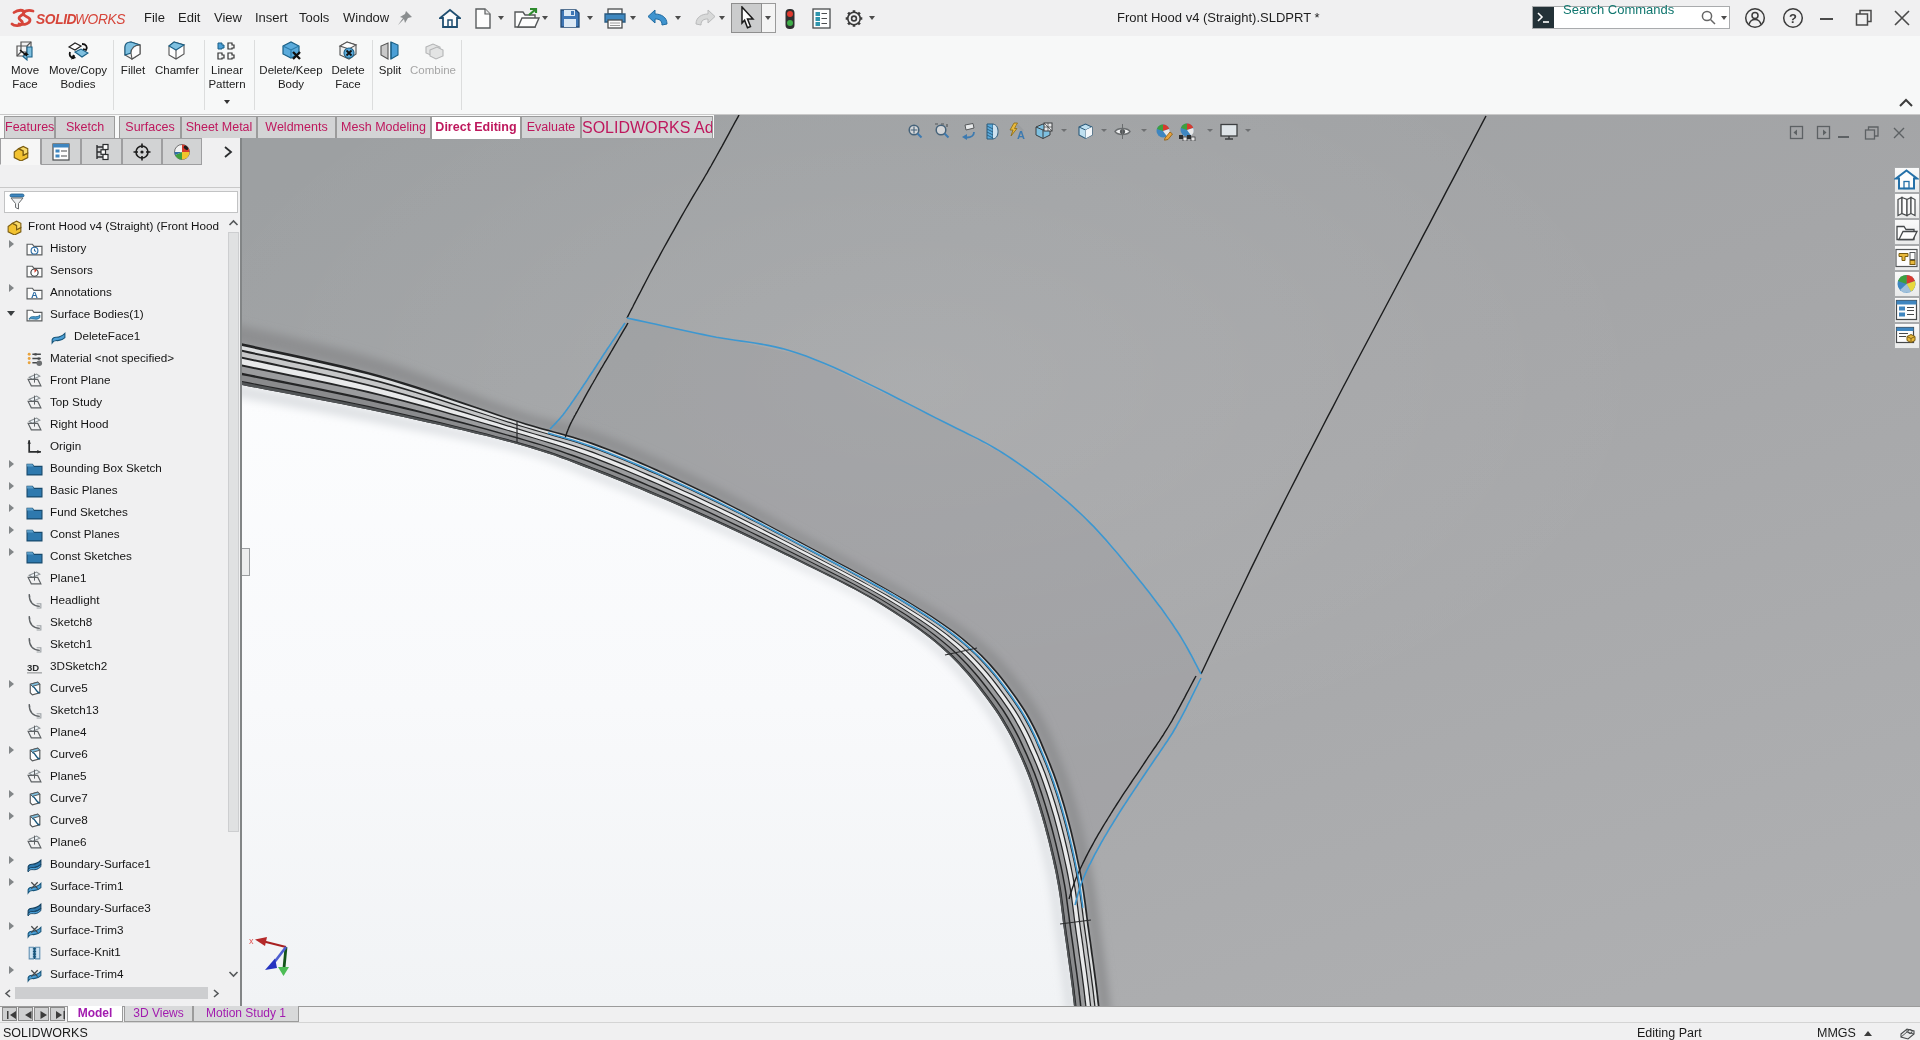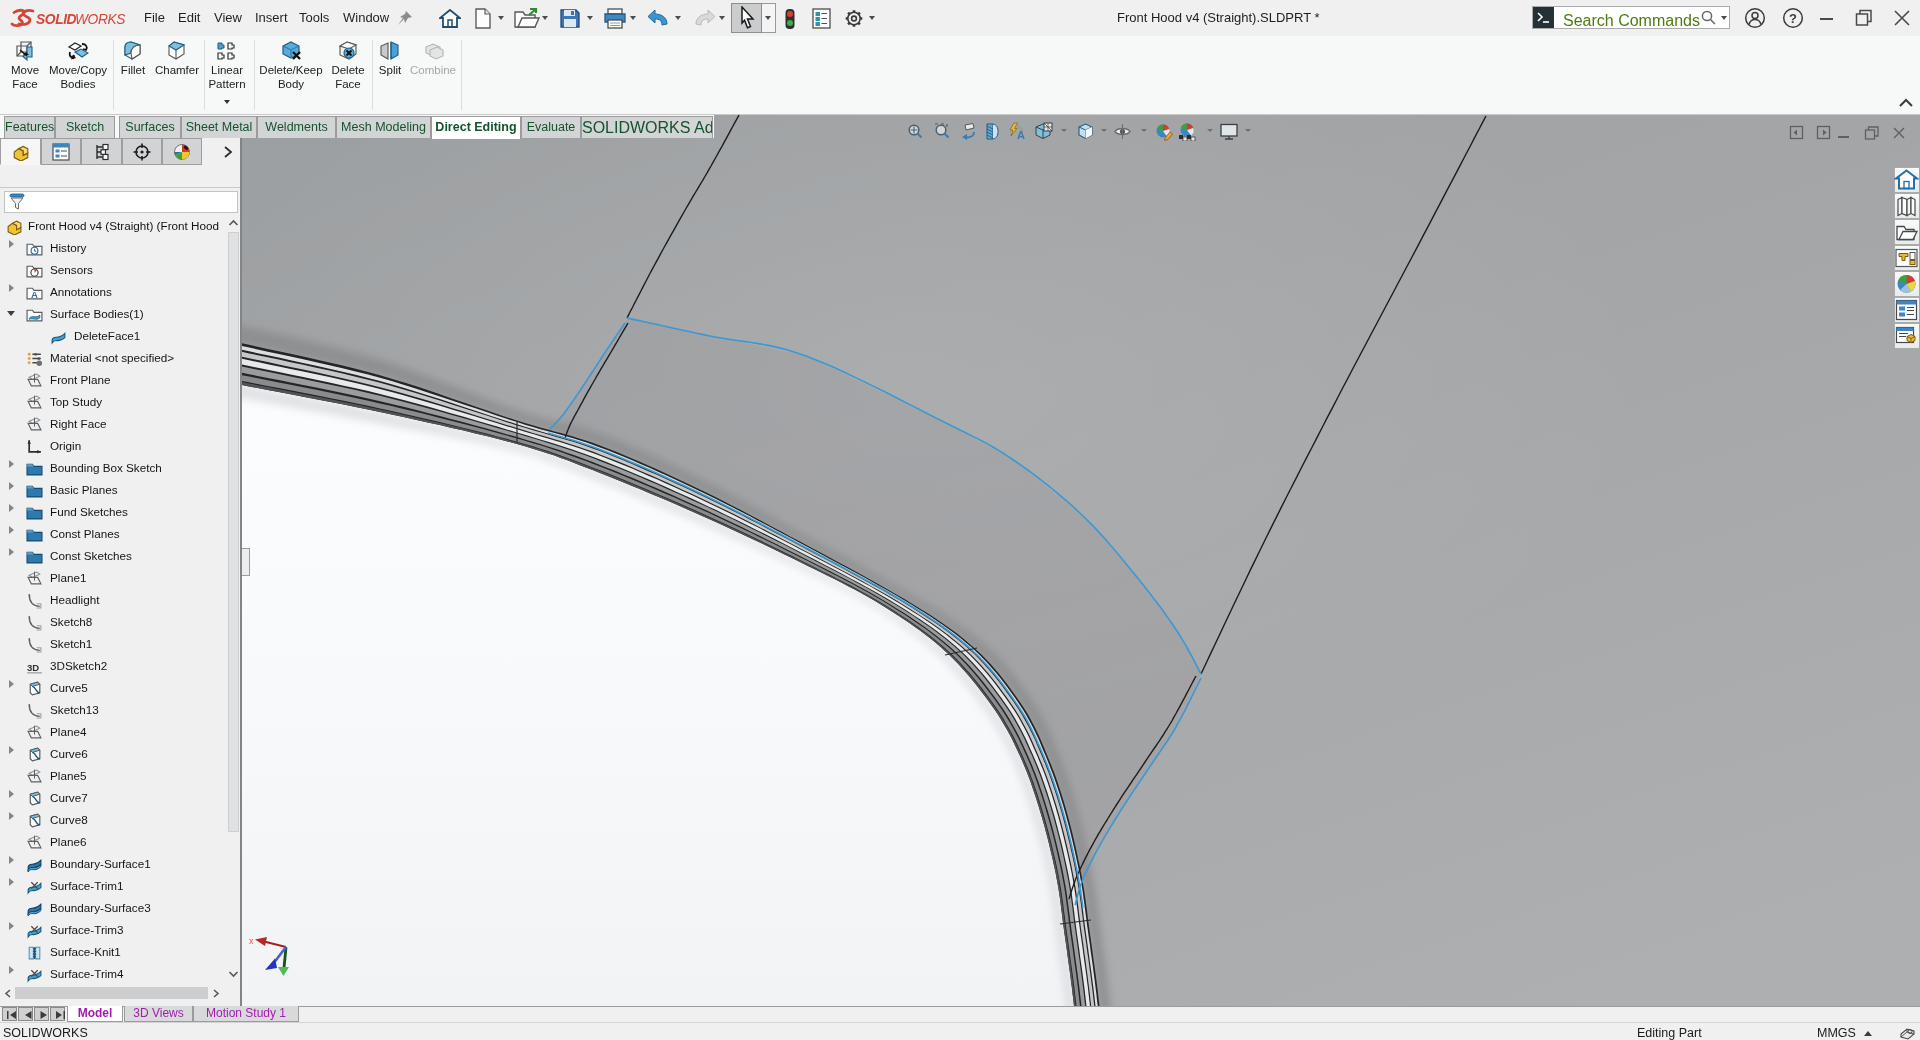--- a/index.html
+++ b/index.html
@@ -5,21 +5,21 @@
 html,body { width:1920px; height:1040px; overflow:hidden; font-family:"Liberation Sans",sans-serif; }
 body { position:relative; background:#f0f0f1; }
 .abs { position:absolute; }
 #titlebar { position:absolute; z-index:10; left:0; top:0; width:1920px; height:36px; background:#f0f0f1; }
 #ribbon { position:absolute; z-index:9; left:0; top:36px; width:1920px; height:79px; background:#f7f8f8; border-bottom:1px solid #c9c9c9; }
 .rsep { position:absolute; top:4px; width:1px; height:70px; background:#dcdddd; }
 .rbtn { position:absolute; top:5px; text-align:center; color:#212121; font-size:11.5px; line-height:13.5px; }
 .rbtn svg { display:block; margin:0 auto 3px auto; }
 .graytxt { color:#a6a6a6; }
 #tabrow { position:absolute; z-index:8; left:0; top:115px; width:714px; height:23px; background:#f8f9f9; }
-.tab { position:absolute; top:1px; height:22px; white-space:nowrap; overflow:hidden; background:#d3d4d5; border:1px solid #9b9b9b; border-bottom:none; font-size:12.5px; color:#14532d; text-align:center; line-height:21px; }
+.tab { position:absolute; top:1px; height:22px; white-space:nowrap; overflow:hidden; background:#d3d4d5; border:1px solid #9b9b9b; border-bottom:none; font-size:12.5px; color:#be185d; text-align:center; line-height:21px; }
 .tab.active { background:#ffffff; font-weight:bold; height:23px; z-index:3; }
 #leftpanel { position:absolute; z-index:8; left:0; top:138px; width:242px; height:868px; background:#f0f0f1; }
 .ptab { position:absolute; top:0; height:27px; background:#d2d3d4; border:1px solid #9e9ea0; }
 .trow { position:absolute; left:0; height:22px; width:224px; font-size:11.7px; color:#141414; }
 .trow .lbl { position:absolute; top:4px; white-space:nowrap; }
 .arr { position:absolute; left:9px; top:7px; width:0; height:0; border-top:4px solid transparent; border-bottom:4px solid transparent; border-left:5px solid #828688; }
 .arrd { position:absolute; left:7px; top:8px; width:0; height:0; border-left:4px solid transparent; border-right:4px solid transparent; border-top:5px solid #3b3f41; }
 .ticon { position:absolute; top:3px; }
 #statusbar { position:absolute; z-index:11; left:0; top:1022px; width:1920px; height:18px; background:#f0f0f1; border-top:1px solid #d4d4d4; font-size:12.5px; color:#1a1a1a; }
 #bottomtabs { position:absolute; z-index:11; left:0; top:1006px; width:1920px; height:16px; background:#f0f0f1; }
@@ -114,21 +114,21 @@
       </g>
     </svg>
  <div class="caret" style="left:869px;top:16px"></div>
  <div class="abs" style="left:1117px;top:10px;width:400px;font-size:13px;color:#1e1e1e">Front Hood v4 (Straight).SLDPRT *</div>
  <div class="abs" style="left:1532px;top:6px;width:198px;height:23px;background:#fff;border:1px solid #a9abad"></div>
  <div class="abs" style="left:1533px;top:7px;width:21px;height:21px;background:#243238"></div>
  <svg class="abs" style="left:1533px;top:7px" width="21" height="21" viewBox="0 0 21 21">
       <path d="M5,6 L9,10 L5,14" stroke="#fff" stroke-width="1.6" fill="none"></path>
       <path d="M10,15 L16,15" stroke="#fff" stroke-width="1.6"></path>
     </svg>
- <div class="abs" style="left:1563px;top:12px;font-size:16px;color:#4d7c0f">Search Commands</div>
+ <div class="abs" style="left:1563px;top:2px;font-size:13px;color:#0f766e">Search Commands</div>
  <svg class="abs" style="left:1700px;top:9px" width="17" height="17" viewBox="0 0 17 17">
       <circle cx="7" cy="7" r="4.6" fill="none" stroke="#666" stroke-width="1.5"></circle>
       <path d="M10.5,10.5 L15,15" stroke="#666" stroke-width="1.5"></path>
     </svg>
  <div class="caret" style="left:1721px;top:16px"></div>
  <svg class="abs" style="left:1744px;top:7px" width="22" height="22" viewBox="0 0 22 22">
       <circle cx="11" cy="11" r="9.3" fill="none" stroke="#3c3c3c" stroke-width="1.5"></circle>
       <circle cx="11" cy="8.5" r="3" fill="none" stroke="#3c3c3c" stroke-width="1.5"></circle>
       <path d="M5,17.5 C6,13.5 9,12.5 11,12.5 C13,12.5 16,13.5 17,17.5" fill="none" stroke="#3c3c3c" stroke-width="1.5"></path>
     </svg>
@@ -567,21 +567,21 @@
         <path d="M8,1.5 L8,10" stroke="#5d6164" stroke-width="1"></path>
       </svg>
   <div class="lbl" style="left:50px">Top Study</div>
  </div>
  <div class="trow" style="top:275px">
   <svg class="ticon" style="left:26px" width="17" height="17" viewBox="0 0 16 16">
         <path d="M3,5 L10,2 L13,4 L6,7 Z" fill="#eef3f7" stroke="#8a9094" stroke-width="1"></path>
         <path d="M2,7 L11,7 L14,13 L5,13 Z" fill="none" stroke="#5d6164" stroke-width="1.1"></path>
         <path d="M8,1.5 L8,10" stroke="#5d6164" stroke-width="1"></path>
       </svg>
-  <div class="lbl" style="left:50px">Right Face</div>
+  <div class="lbl" style="left:50px">Right Hood</div>
  </div>
  <div class="trow" style="top:297px">
   <svg class="ticon" style="left:26px" width="17" height="17" viewBox="0 0 16 16">
         <path d="M3,2 L3,13 L14,13" stroke="#2b2d2f" stroke-width="1.6" fill="none"></path>
         <path d="M3,2 L1.4,5.4 L4.6,5.4 Z" fill="#2b2d2f"></path>
         <path d="M14,13 L10.6,11.4 L10.6,14.6 Z" fill="#2b2d2f"></path>
       </svg>
   <div class="lbl" style="left:50px">Origin</div>
  </div>
  <div class="trow" style="top:319px">

